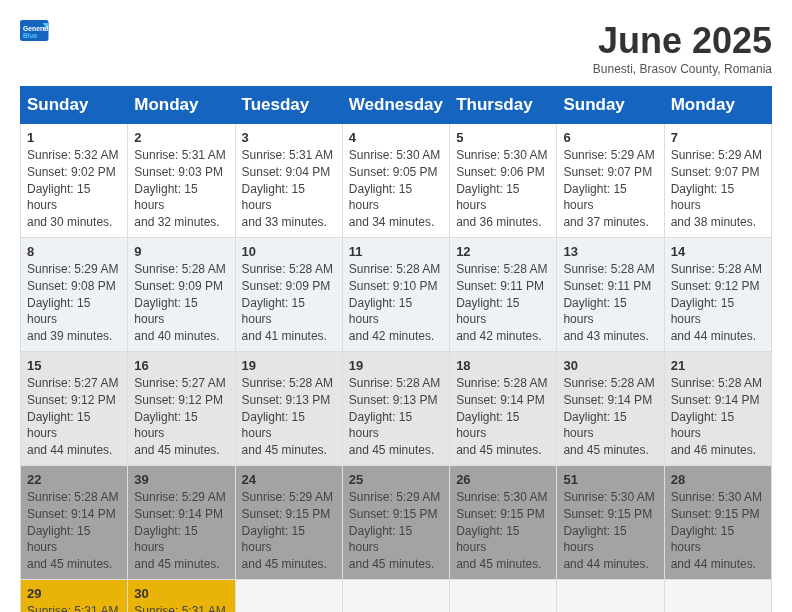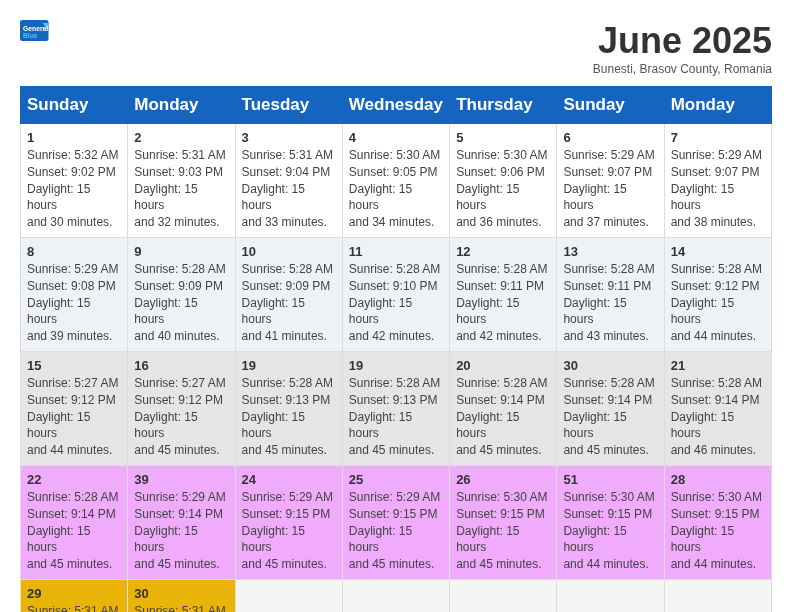--- a/index.html
+++ b/index.html
@@ -235,42 +235,42 @@
 and 45 minutes.</div>
         </td>
         <td>
           <span class="day-number">19</span>
           <div class="cell-content" style="white-space: pre-line;">Sunrise: 5:28 AM
 Sunset: 9:13 PM
 Daylight: 15 hours
 and 45 minutes.</div>
         </td>
         <td>
-          <span class="day-number">20</span>
+          <span class="day-number">18</span>
           <div class="cell-content" style="white-space: pre-line;">Sunrise: 5:28 AM
 Sunset: 9:14 PM
 Daylight: 15 hours
 and 45 minutes.</div>
         </td>
         <td>
           <span class="day-number">30</span>
           <div class="cell-content" style="white-space: pre-line;">Sunrise: 5:28 AM
 Sunset: 9:14 PM
 Daylight: 15 hours
 and 45 minutes.</div>
         </td>
         <td>
           <span class="day-number">21</span>
           <div class="cell-content" style="white-space: pre-line;">Sunrise: 5:28 AM
 Sunset: 9:14 PM
 Daylight: 15 hours
 and 46 minutes.</div>
         </td>
       </tr>
-      <tr style="background: #f0abfc;">
+      <tr style="background: #a3a3a3;">
         <td>
           <span class="day-number">22</span>
           <div class="cell-content" style="white-space: pre-line;">Sunrise: 5:28 AM
 Sunset: 9:14 PM
 Daylight: 15 hours
 and 45 minutes.</div>
         </td>
         <td>
           <span class="day-number">39</span>
           <div class="cell-content" style="white-space: pre-line;">Sunrise: 5:29 AM

